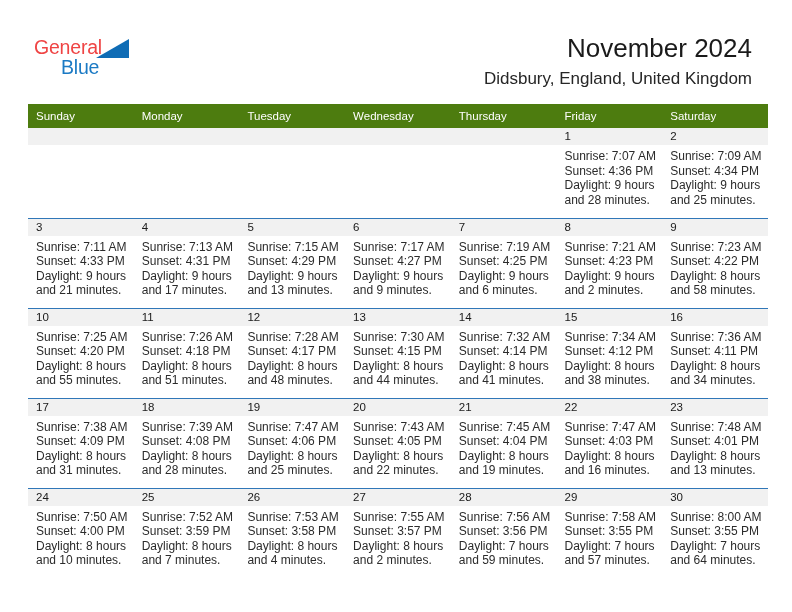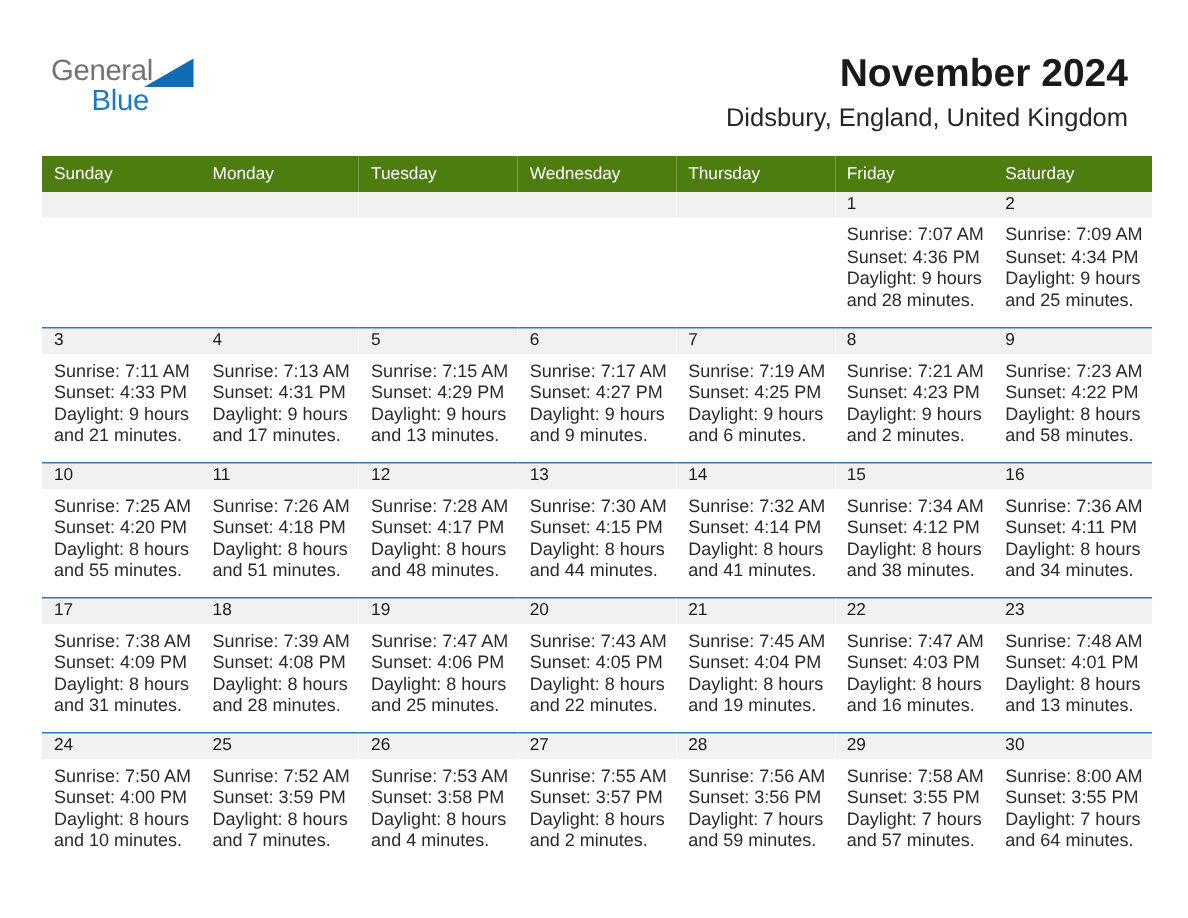--- a/index.html
+++ b/index.html
@@ -28,21 +28,21 @@
     position: absolute;
     left: 34px;
     top: 36px;
     width: 120px;
     height: 48px;
   }
   .logo-general {
     position: absolute;
     left: 0; top: 0;
     font-size: 19.5px;
-    color: #737373;
+    color: #ef4444;
     letter-spacing: -0.2px;
     line-height: 22px;
     white-space: nowrap;
   }
   .logo-triangle {
     position: absolute;
     left: 62px;
     top: 3px;
     width: 0; height: 0;
     border-left: 33px solid transparent;
@@ -61,21 +61,21 @@
   .title-block {
     position: absolute;
     right: 40px;
     top: 32px;
     text-align: right;
   }
   .month-title {
     font-size: 26px;
     color: #1a1a1a;
     line-height: 32px;
-    font-weight: bold;
+    font-weight: normal;
     white-space: nowrap;
   }
   .location-sub {
     margin-top: 6px;
     font-size: 17px;
     color: #262626;
     line-height: 17px;
     white-space: nowrap;
   }
 

